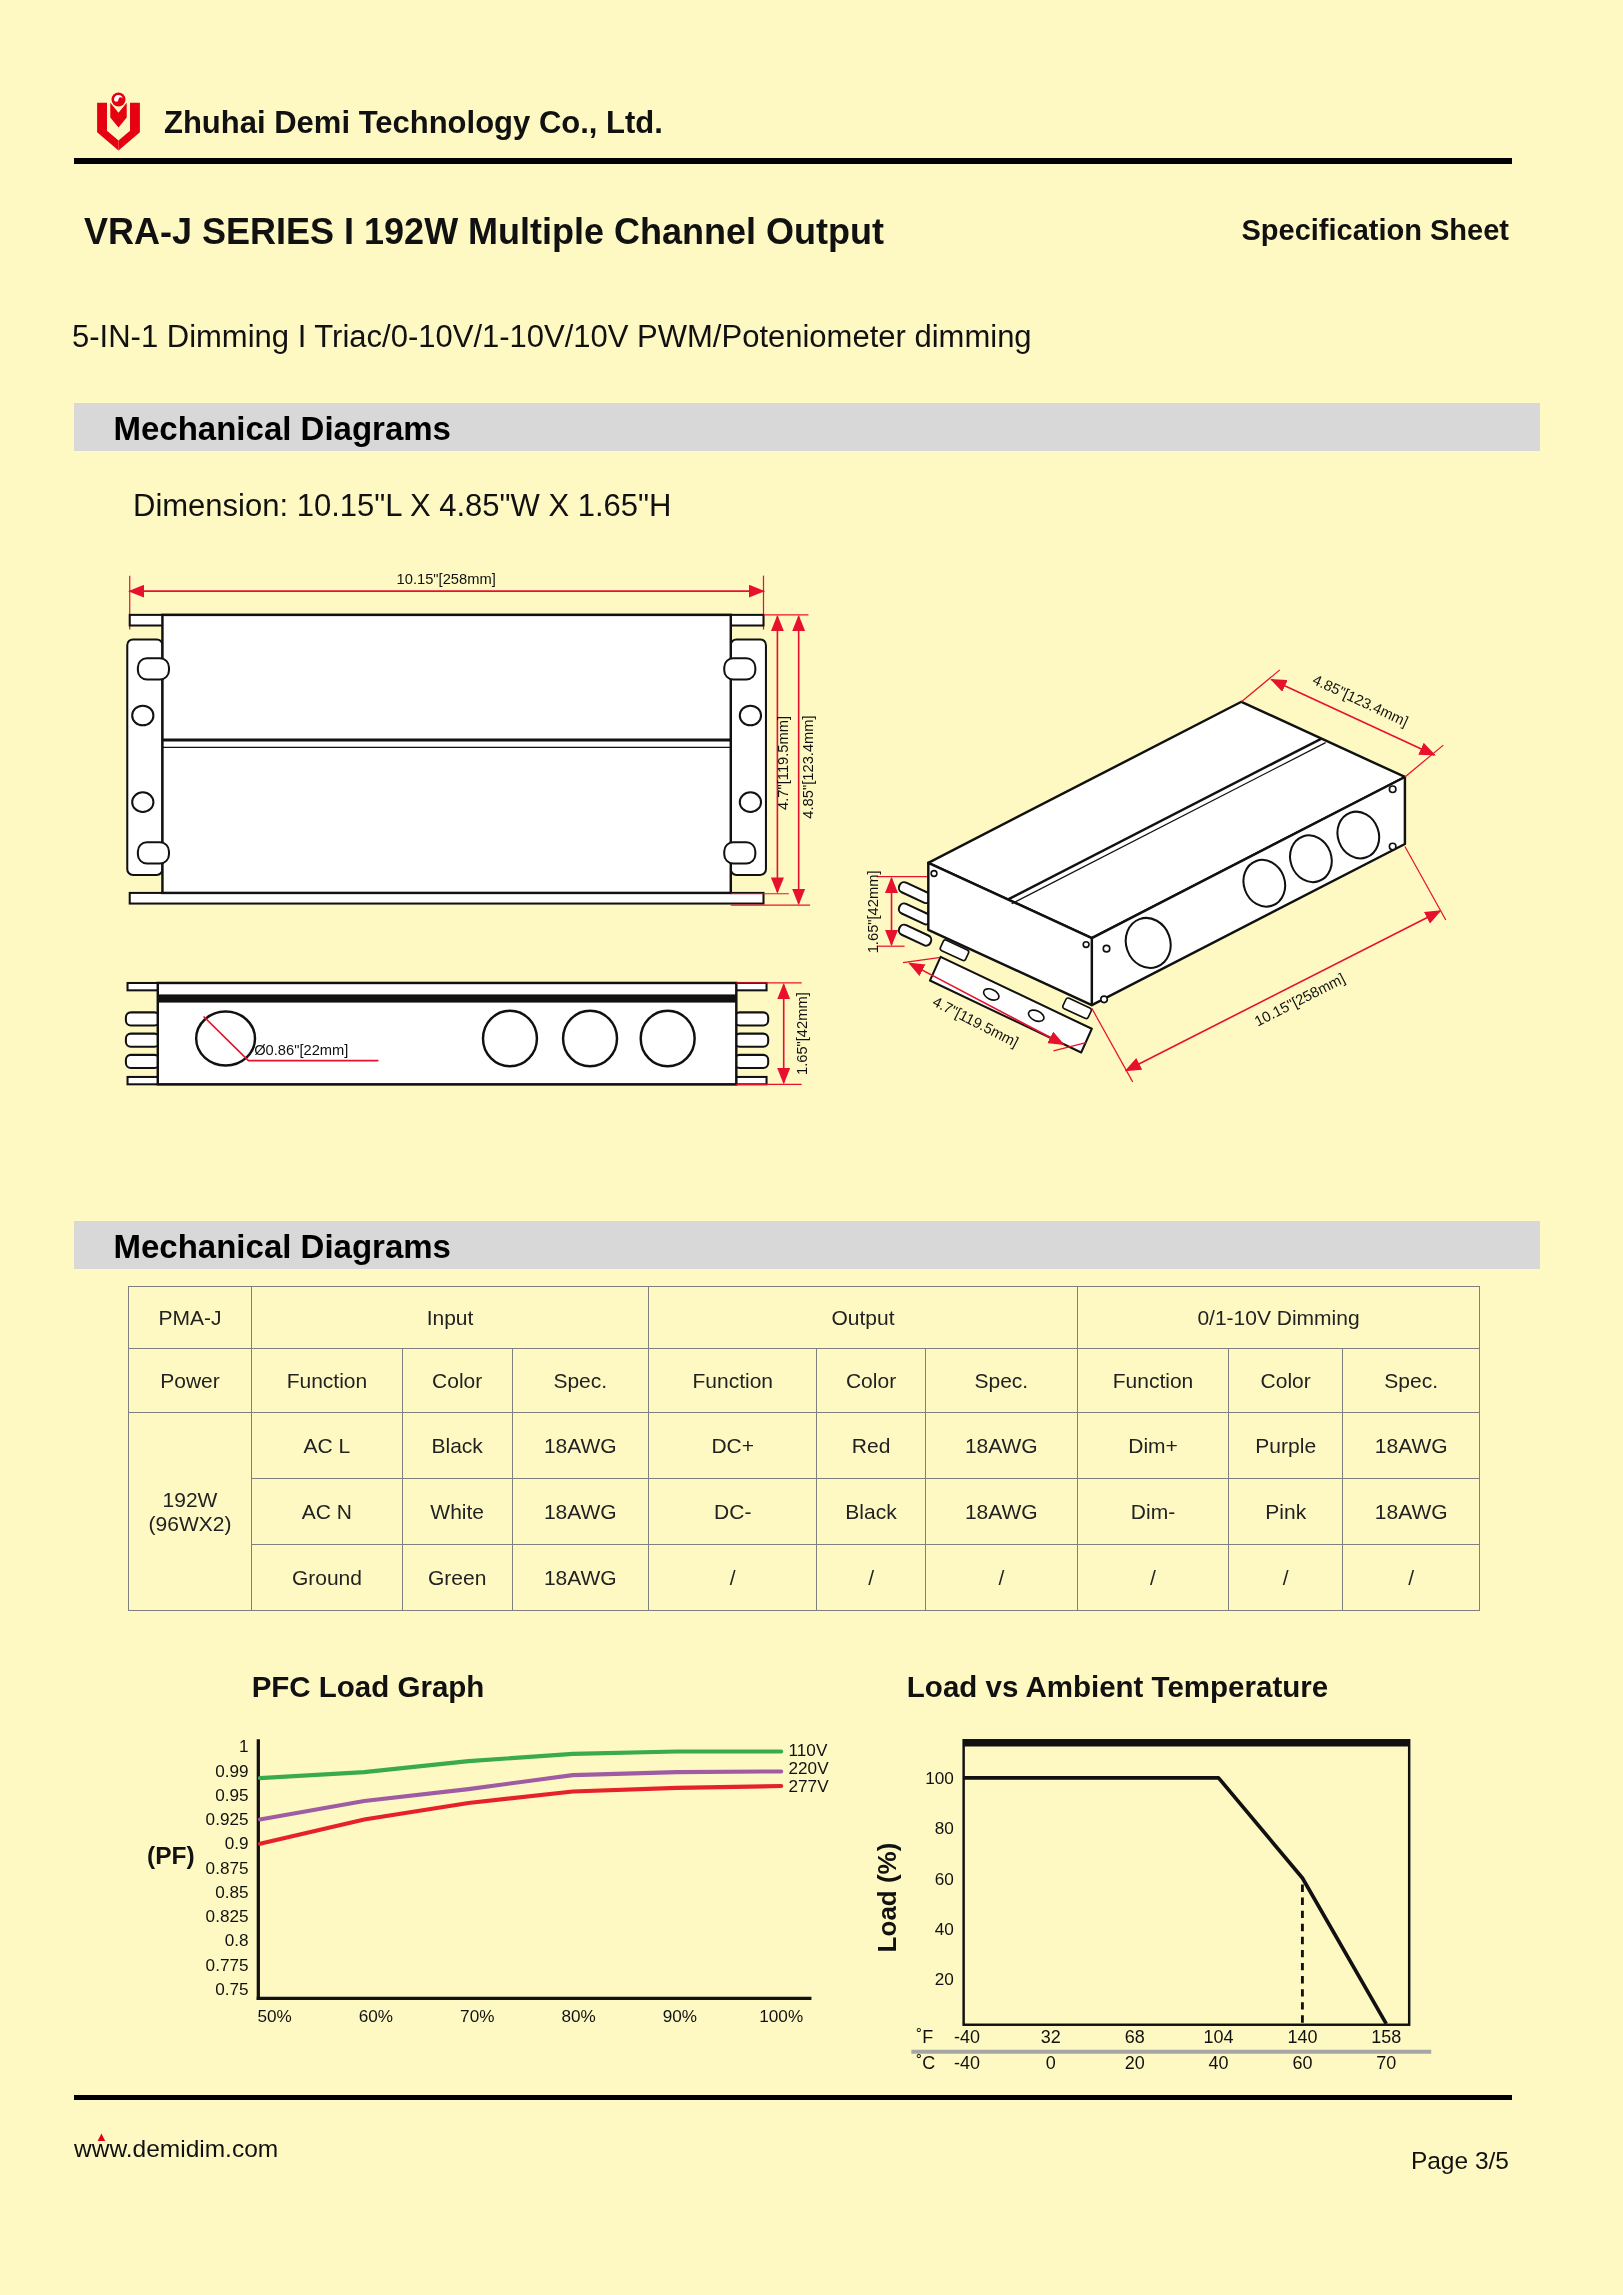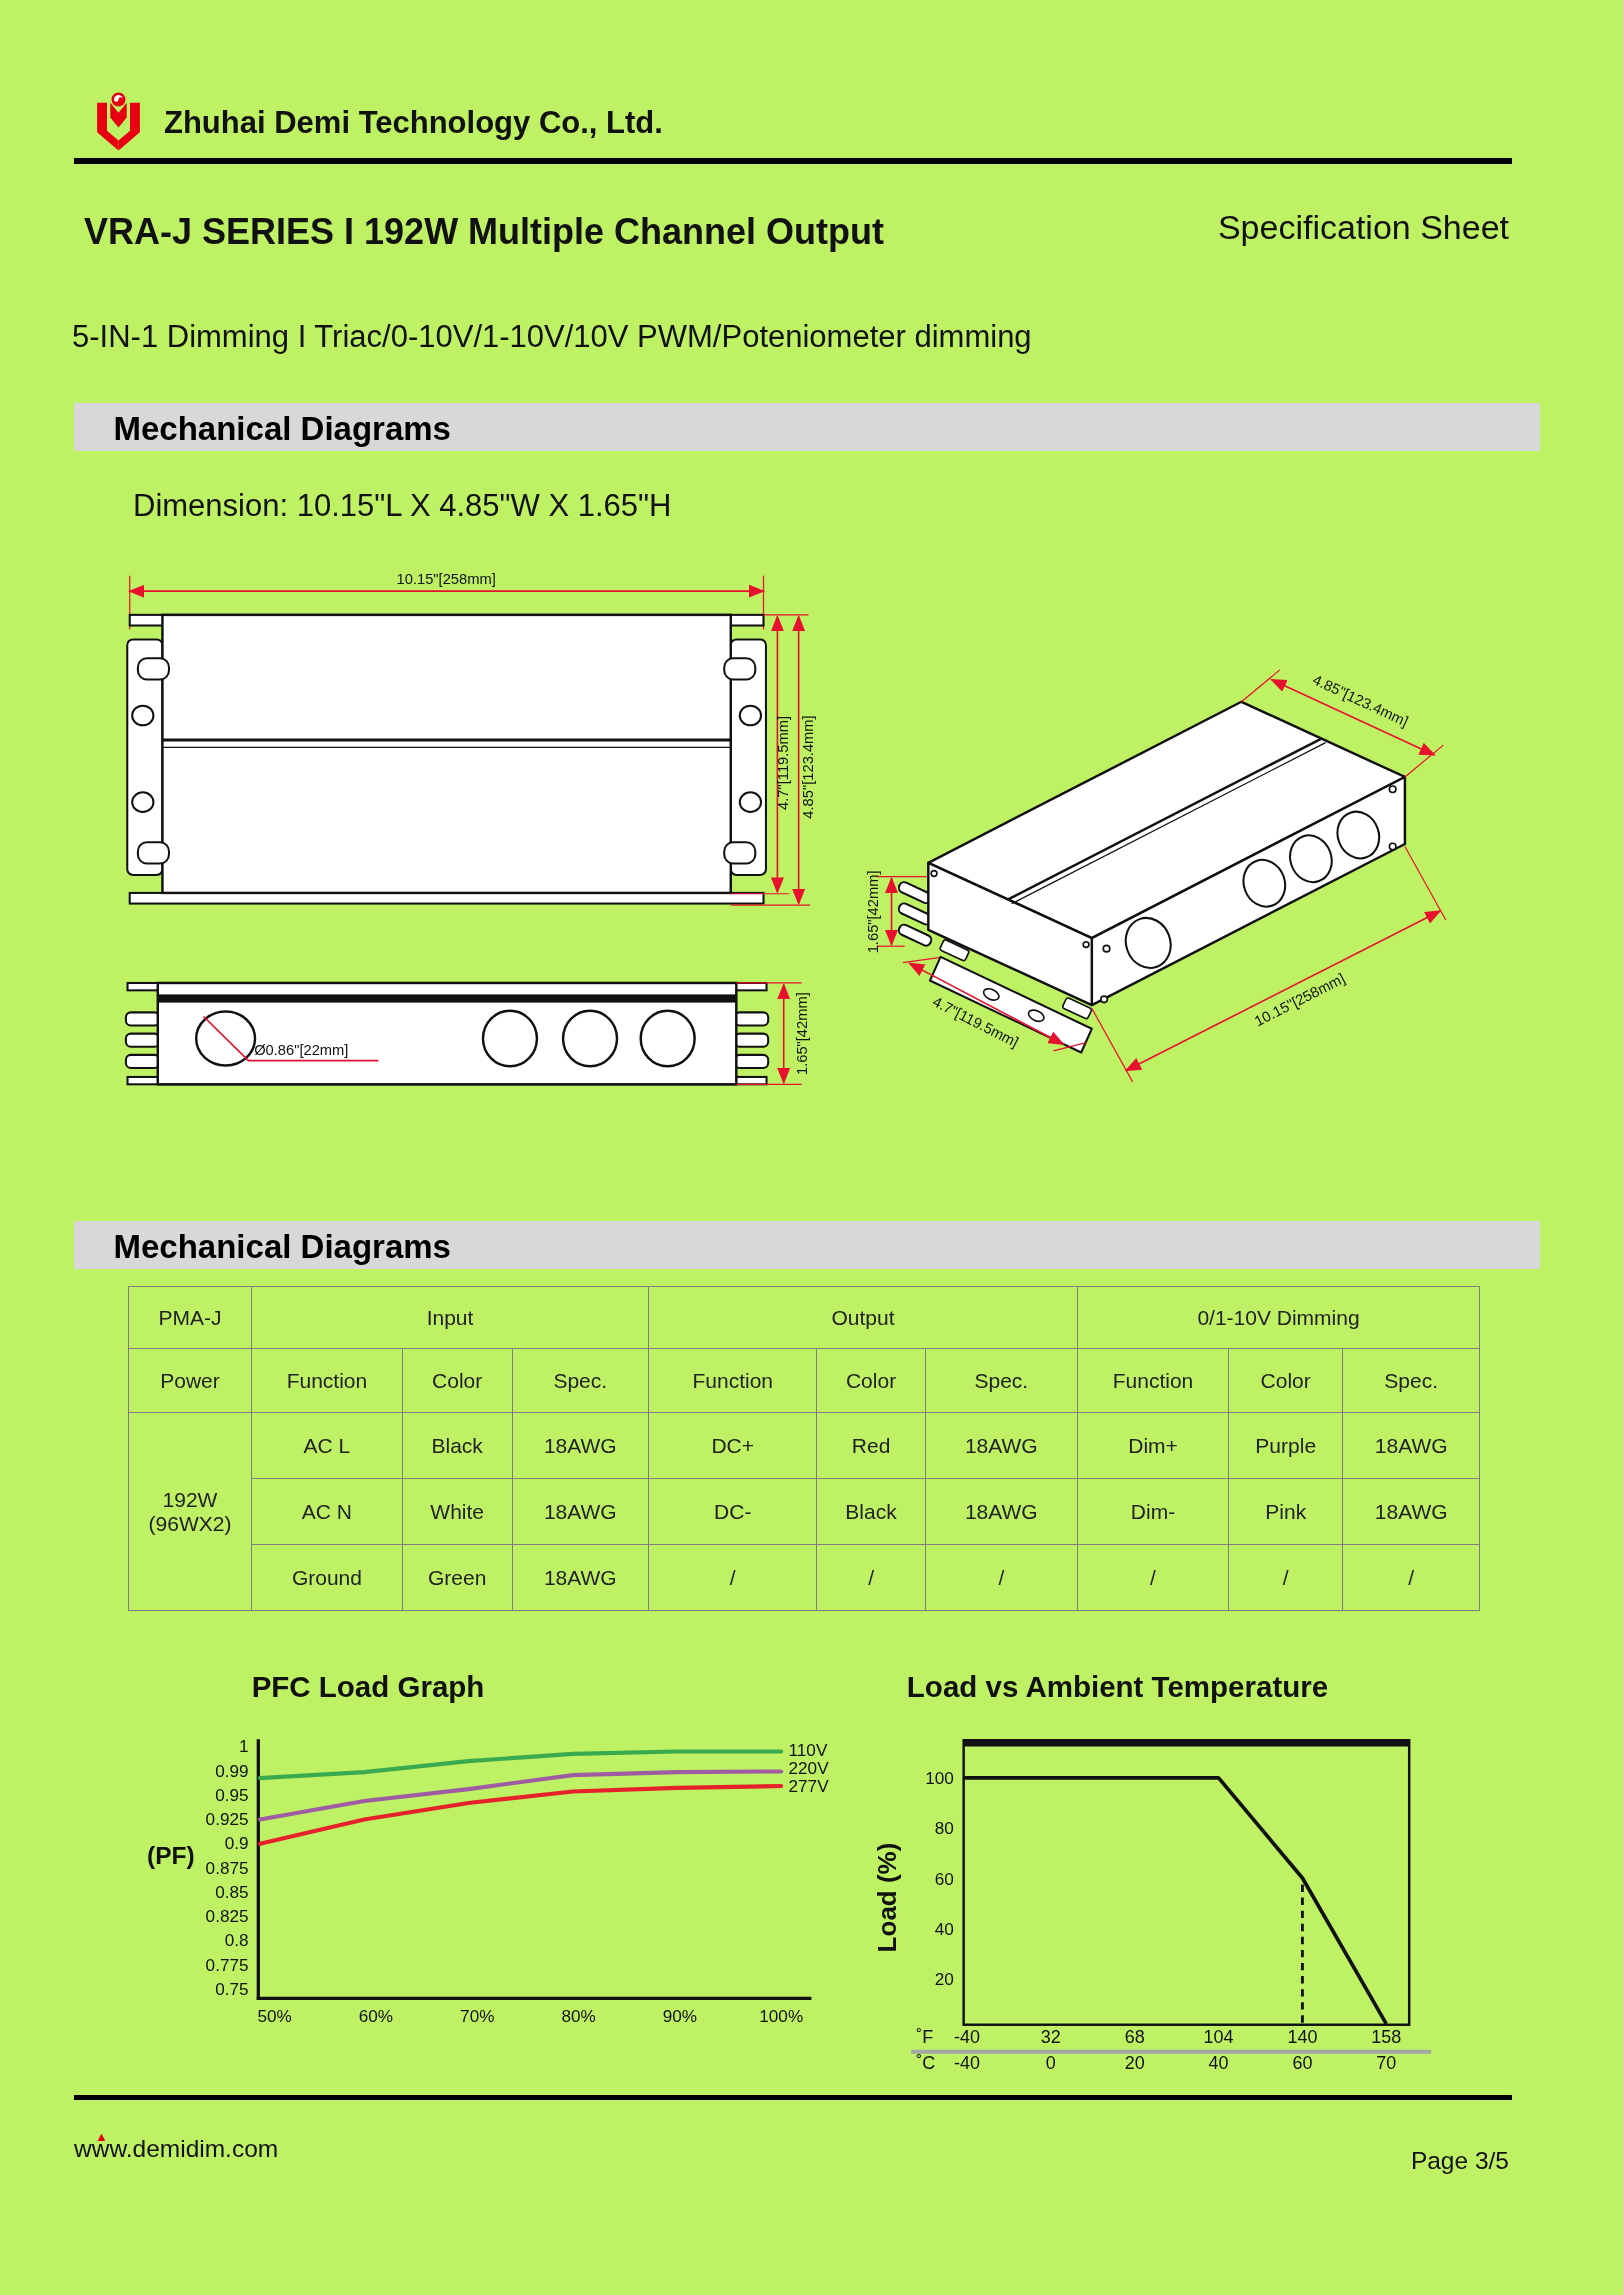--- a/index.html
+++ b/index.html
@@ -1,22 +1,22 @@
 <!DOCTYPE html>
 <html style="font-size:13px"><head>
 <meta charset="utf-8">
 <style>
   html,body{margin:0;padding:0;background:#fff;}
-  .page{position:relative;width:1623px;height:2295px;background:#bef264;overflow:hidden;
+  .page{position:relative;width:1623px;height:2295px;background:#fef9c3;overflow:hidden;
         font-family:"Liberation Sans", sans-serif;color:#111;}
   .abs{position:absolute;}
   .company{left:164px;top:105px;font-size:31px;font-weight:bold;letter-spacing:0px;}
   .hrule{left:74px;width:1438px;background:#000;}
   .title{left:84px;top:211px;font-size:36px;font-weight:bold;}
-  .sheet{top:208px;right:114px;font-size:34px;font-weight:normal;}
+  .sheet{top:214px;right:114px;font-size:29px;font-weight:bold;}
   .sub1{left:86px;top:272px;font-size:31px;}
   .sub2{left:72px;top:319px;font-size:31px;}
   .secbar{left:74px;width:1438px;height:48px;background:#d8d8d8;padding-left:28px;}
   .secbar span{display:block;padding:6.5px 0 0 11.5px;font-size:33px;font-weight:bold;color:#000;}
   .dimline{left:133px;top:488px;font-size:31px;}
   .charttitle{font-size:29.5px;font-weight:bold;text-align:center;}
   .pf-label{left:147px;top:1842px;font-size:24.5px;font-weight:bold;}
   .loadpct{left:869px;top:1824px;width:36px;height:147px;font-size:26px;font-weight:bold;
            transform:rotate(-90deg);transform-origin:center;white-space:nowrap;
            display:flex;align-items:center;justify-content:center;}

